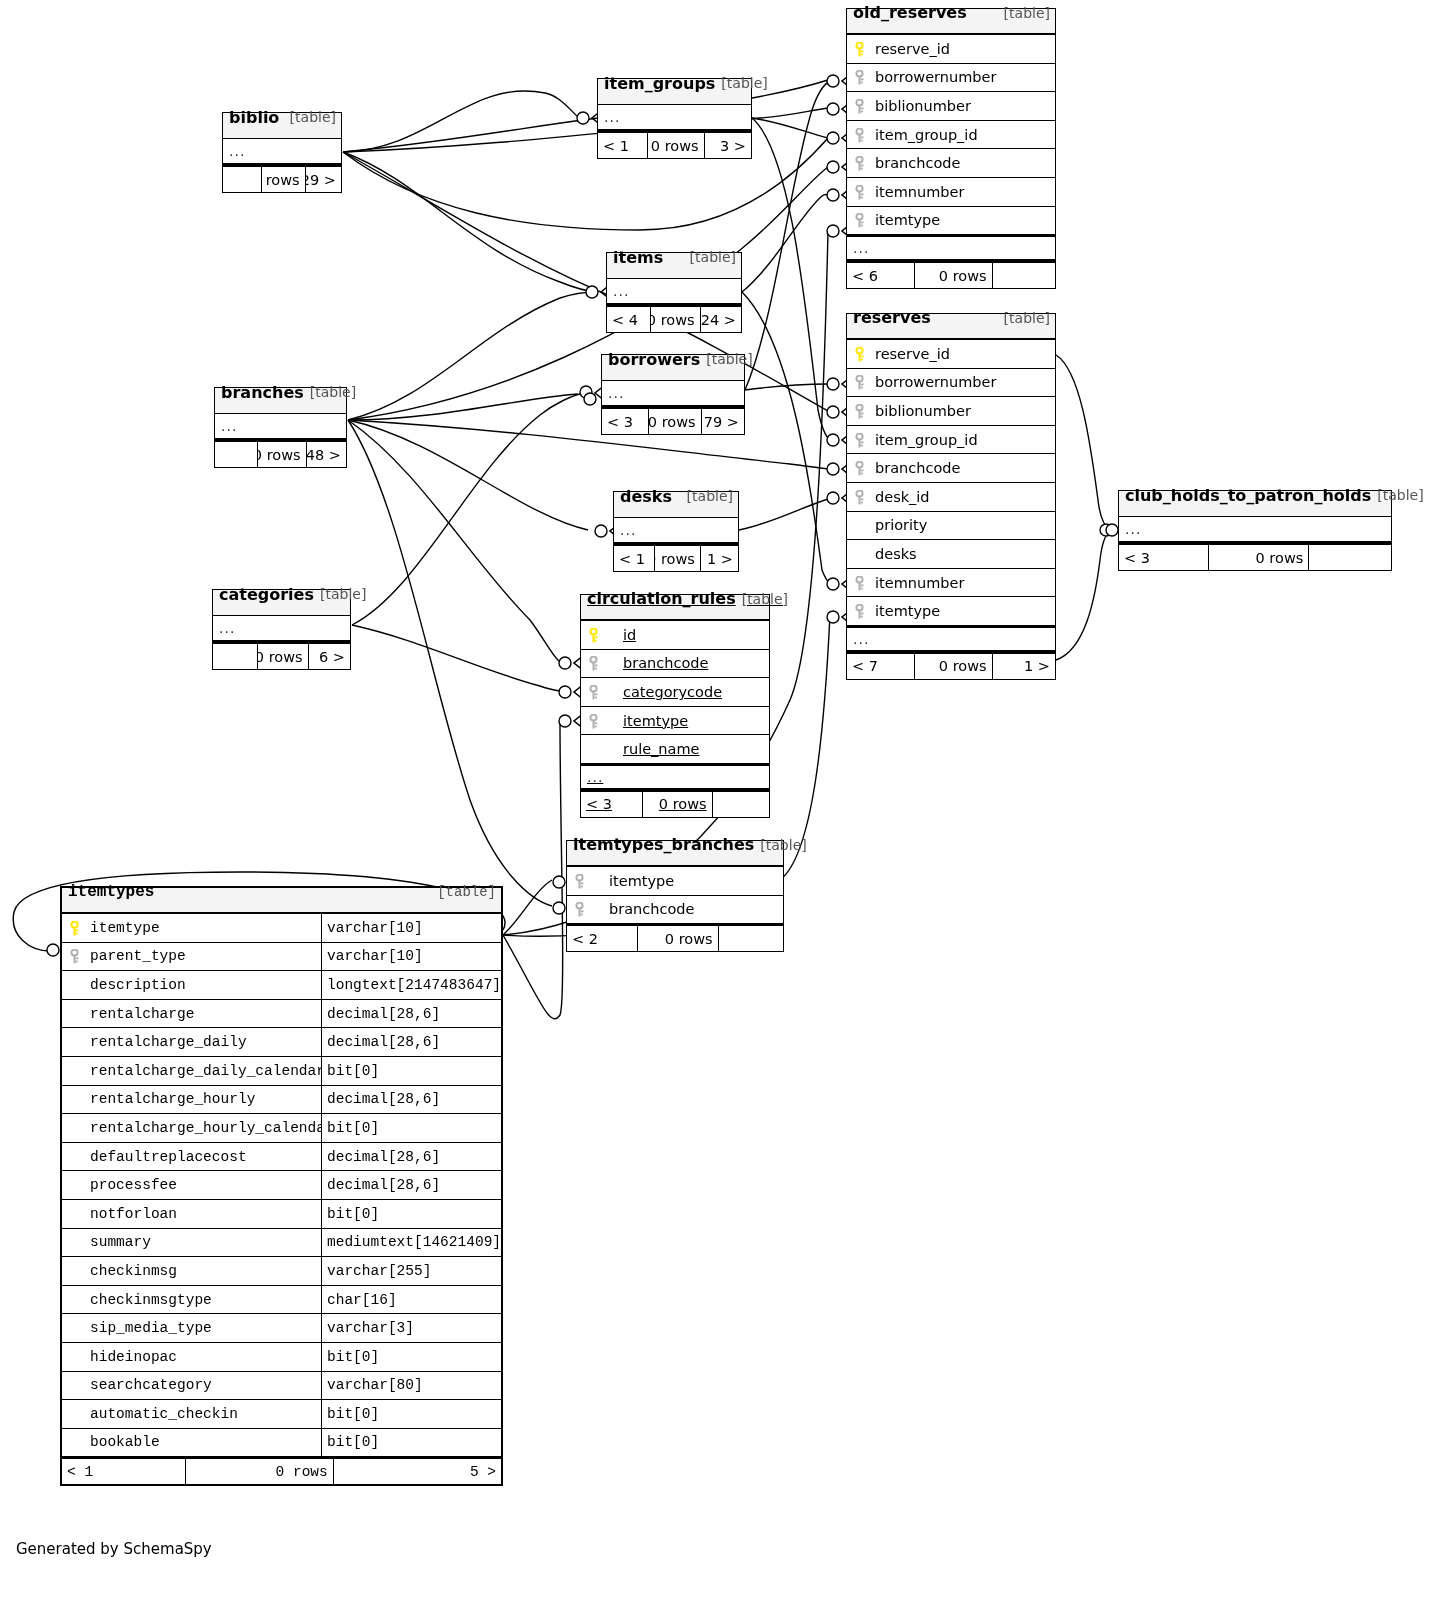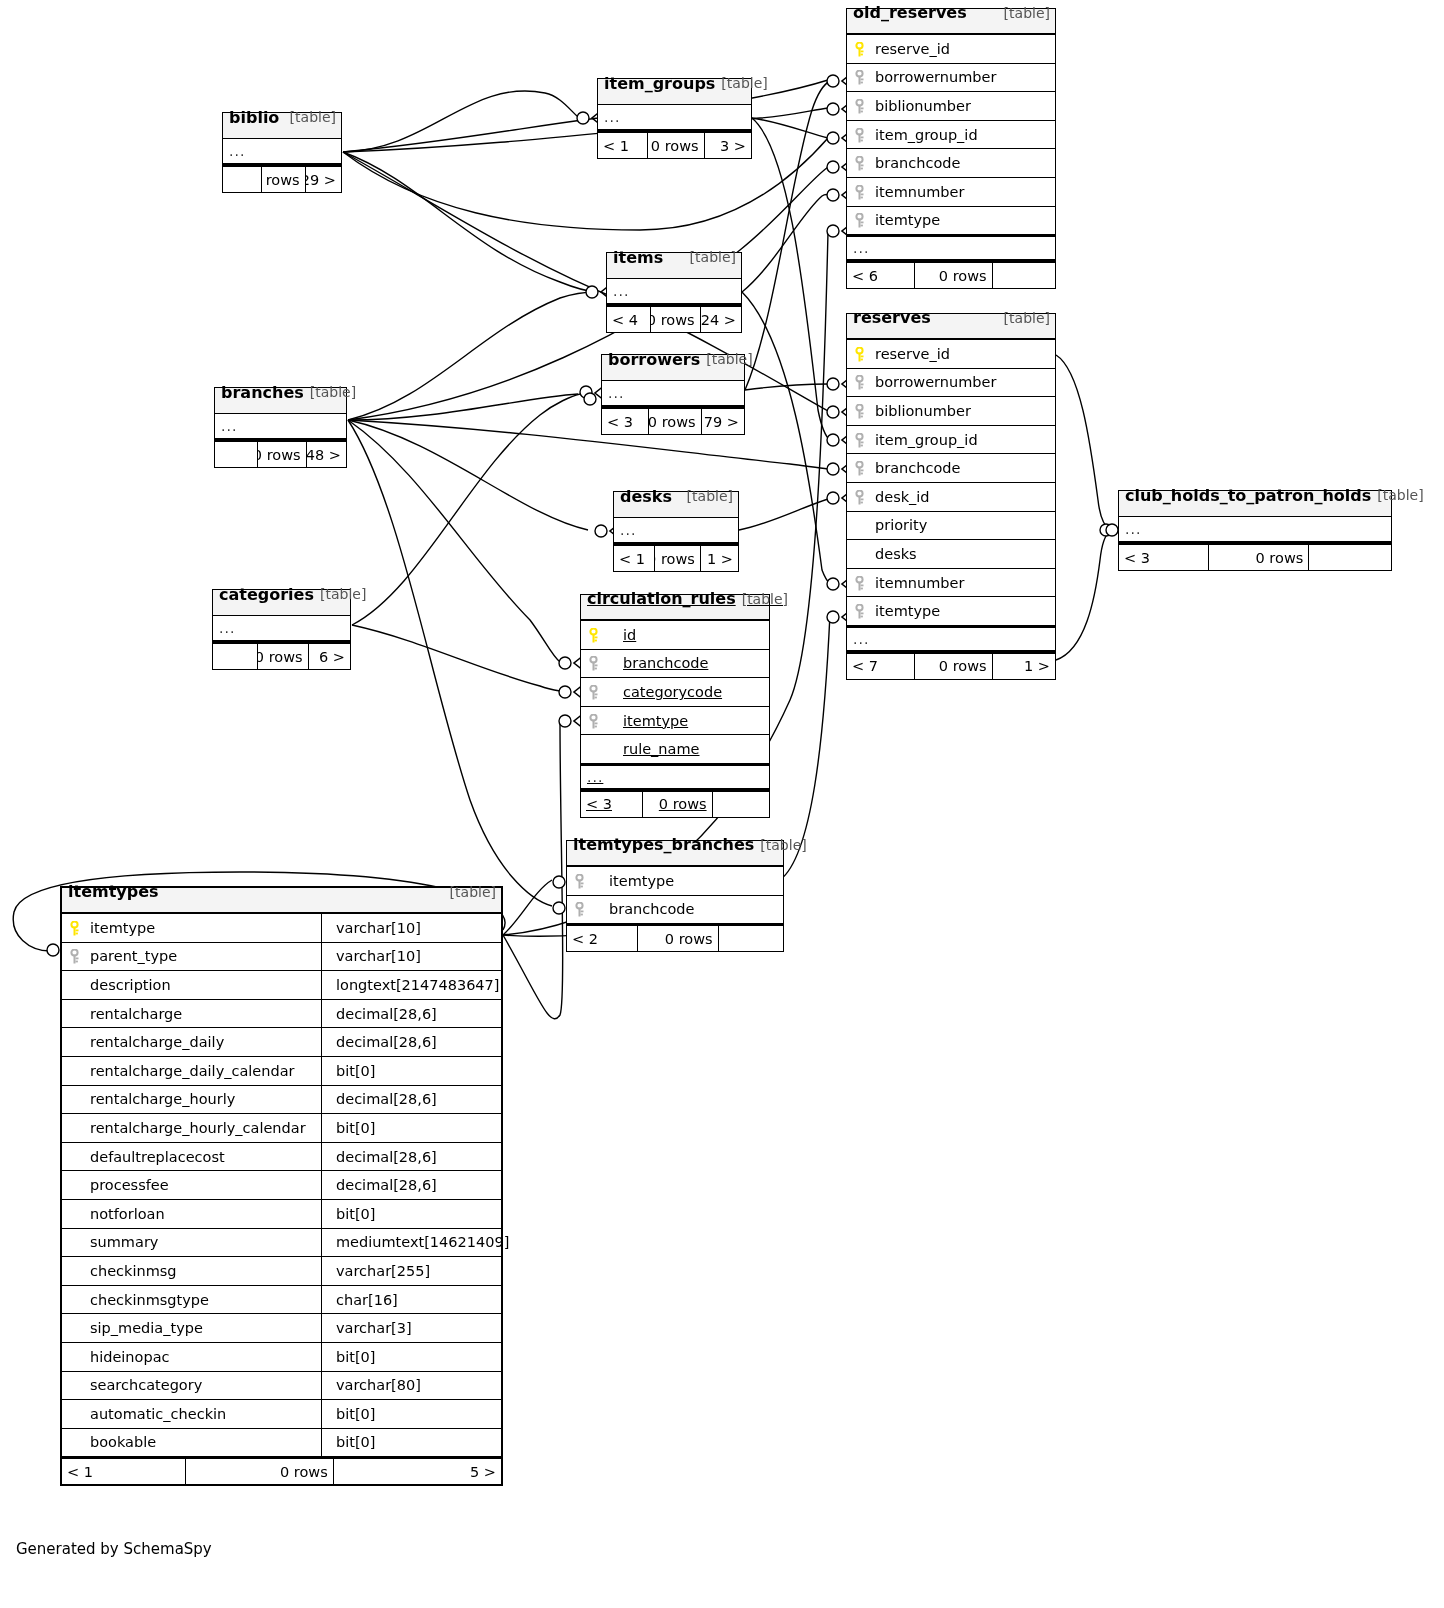--- a/index.html
+++ b/index.html
@@ -22,21 +22,21 @@
     height: 1608px;
     pointer-events: none;
   }
   .tbl {
     position: absolute;
     border: 1px solid #000;
     background: #ffffff;
     box-sizing: border-box;
     z-index: 5;
   }
-  .tbl.thick { border-width: 2px; }
+  .tbl.thick { border-width: 2px; font-family: Liberation Mono, monospace; }
   .tbl-head {
     background: #f4f4f4;
     border-bottom: 1px solid #000;
     display: flex;
     align-items: center;
     justify-content: space-between;
     padding: 2px 5px 19px 6px;
     box-sizing: border-box;
     height: 26px;
   }
@@ -74,21 +74,21 @@
   .row .colname {
     flex: 1 1 auto;
     padding-left: 4px;
     white-space: nowrap;
     overflow: hidden;
   }
   .row.indent .colname { padding-left: 18px; }
   .row .coltype {
     flex: 0 0 auto;
     border-left: 1px solid #000;
-    padding-left: 14px;
+    padding-left: 5px;
     height: 100%;
     display: flex;
     align-items: center;
     white-space: nowrap;
     box-sizing: border-box;
   }
   .ellipsis-row {
     display: flex;
     align-items: center;
     height: 26px;

